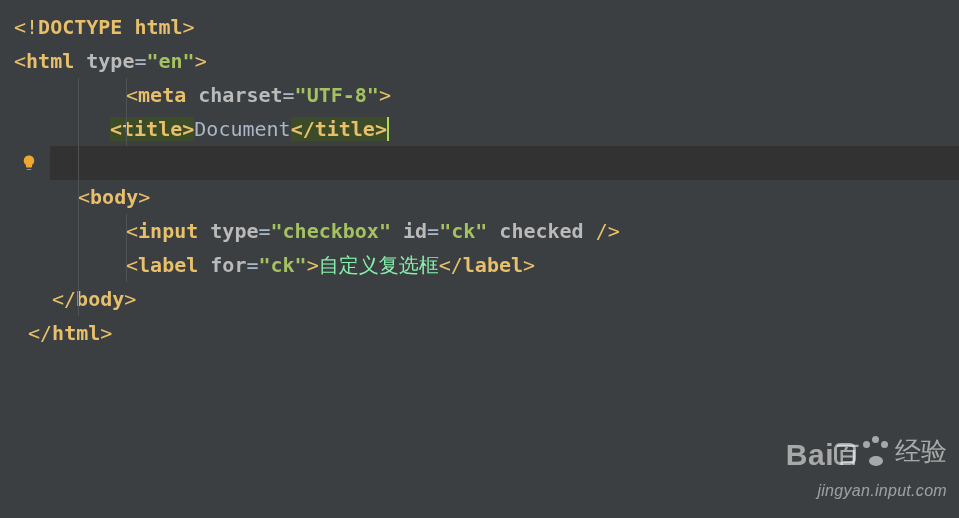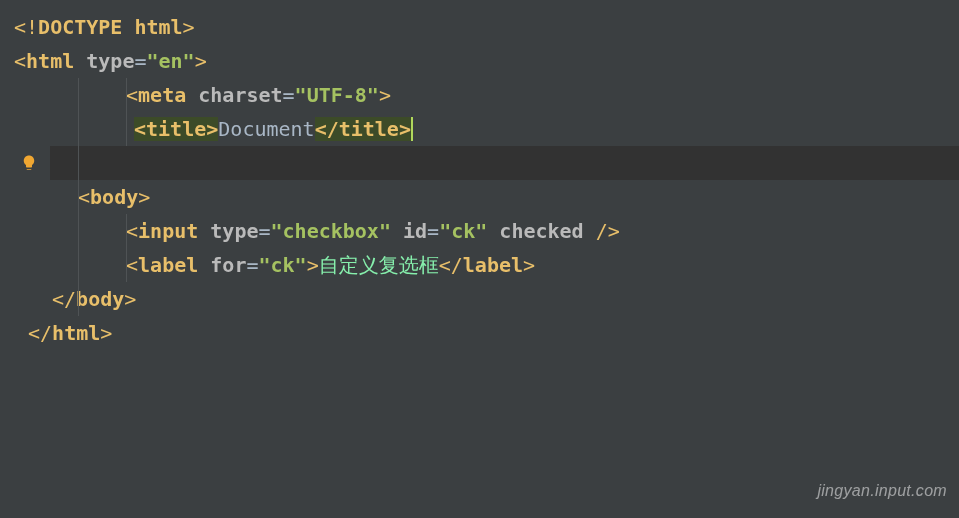--- a/index.html
+++ b/index.html
@@ -165,25 +165,32 @@
   <div class="bulb">
     <svg viewBox="0 0 24 24" width="18" height="18">
       <path fill="#f0a732" d="M9 21h6v-1H9v1zm3-19C8 2 5 5 5 9c0 2.4 1.2 4.5 3 5.7V17c0 .6.4 1 1 1h6c.6 0 1-.4 1-1v-2.3c1.8-1.2 3-3.3 3-5.7 0-4-3-7-7-7z"></path>
     </svg>
   </div>
 
   <div class="code-area" id="code-area">
       <div class="line"><span class="line-content" style="padding-left: 14px;"><span class="tag-angle">&lt;!</span><span class="tag-name">DOCTYPE</span><span class="text"> </span><span class="tag-name">html</span><span class="tag-angle">&gt;</span></span></div>
       <div class="line"><span class="line-content" style="padding-left: 14px;"><span class="tag-angle">&lt;</span><span class="tag-name">html</span><span class="text"> </span><span class="attr">type</span><span class="eq">=</span><span class="string">"en"</span><span class="tag-angle">&gt;</span></span></div>
       <div class="line"><div class="indent-guide" style="left: 78px; height: 34px;"></div><div class="indent-guide" style="left: 126px; height: 34px;"></div><span class="line-content" style="padding-left: 126px;"><span class="tag-angle">&lt;</span><span class="tag-name">meta</span><span class="text"> </span><span class="attr">charset</span><span class="eq">=</span><span class="string">"UTF-8"</span><span class="tag-angle">&gt;</span></span></div>
-      <div class="line"><div class="indent-guide" style="left: 78px; height: 34px;"></div><div class="indent-guide" style="left: 126px; height: 34px;"></div><span class="line-content" style="padding-left: 110px; margin-left: 24px;"><span class="hl-tag">&lt;title&gt;</span><span class="text">Document</span><span class="hl-tag">&lt;/title&gt;</span><span class="caret"></span></span></div>
+      <div class="line"><div class="indent-guide" style="left: 78px; height: 34px;"></div><div class="indent-guide" style="left: 126px; height: 34px;"></div><span class="line-content" style="padding-left: 110px;"><span class="hl-tag">&lt;title&gt;</span><span class="text">Document</span><span class="hl-tag">&lt;/title&gt;</span><span class="caret"></span></span></div>
       <div class="line"><div class="indent-guide" style="left: 78px; height: 34px;"></div></div>
       <div class="line"><div class="indent-guide" style="left: 78px; height: 34px;"></div><span class="line-content" style="padding-left: 78px;"><span class="tag-angle">&lt;</span><span class="tag-name">body</span><span class="tag-angle">&gt;</span></span></div>
       <div class="line"><div class="indent-guide" style="left: 78px; height: 34px;"></div><div class="indent-guide" style="left: 126px; height: 34px;"></div><span class="line-content" style="padding-left: 126px;"><span class="tag-angle">&lt;</span><span class="tag-name">input</span><span class="text"> </span><span class="attr">type</span><span class="eq">=</span><span class="string">"checkbox"</span><span class="text"> </span><span class="attr">id</span><span class="eq">=</span><span class="string">"ck"</span><span class="text"> </span><span class="attr">checked</span><span class="text"> </span><span class="tag-angle">/&gt;</span></span></div>
       <div class="line"><div class="indent-guide" style="left: 78px; height: 34px;"></div><div class="indent-guide" style="left: 126px; height: 34px;"></div><span class="line-content" style="padding-left: 126px;"><span class="tag-angle">&lt;</span><span class="tag-name">label</span><span class="text"> </span><span class="attr">for</span><span class="eq">=</span><span class="string">"ck"</span><span class="tag-angle">&gt;</span><span class="text-cjk">自定义复选框</span><span class="tag-angle">&lt;/</span><span class="tag-name">label</span><span class="tag-angle">&gt;</span></span></div>
       <div class="line"><div class="indent-guide" style="left: 78px; height: 34px;"></div><span class="line-content" style="padding-left: 52px;"><span class="tag-angle">&lt;/</span><span class="tag-name">body</span><span class="tag-angle">&gt;</span></span></div>
       <div class="line"><span class="line-content" style="padding-left: 14px; margin-left: 14px;"><span class="tag-angle">&lt;/</span><span class="tag-name">html</span><span class="tag-angle">&gt;</span></span></div>
     </div>
 
   <div class="watermark">
+    <div class="top">
+      <span class="brand">
+        <span>Bai</span><span class="du">百</span>
+      </span>
+      <span class="paw"><span></span><span></span><span></span><span class="pad"></span></span>
+      <span class="cn">经验</span>
+    </div>
     <div class="url">jingyan.input.com</div>
   </div>
 </div>
 
 </body></html>

